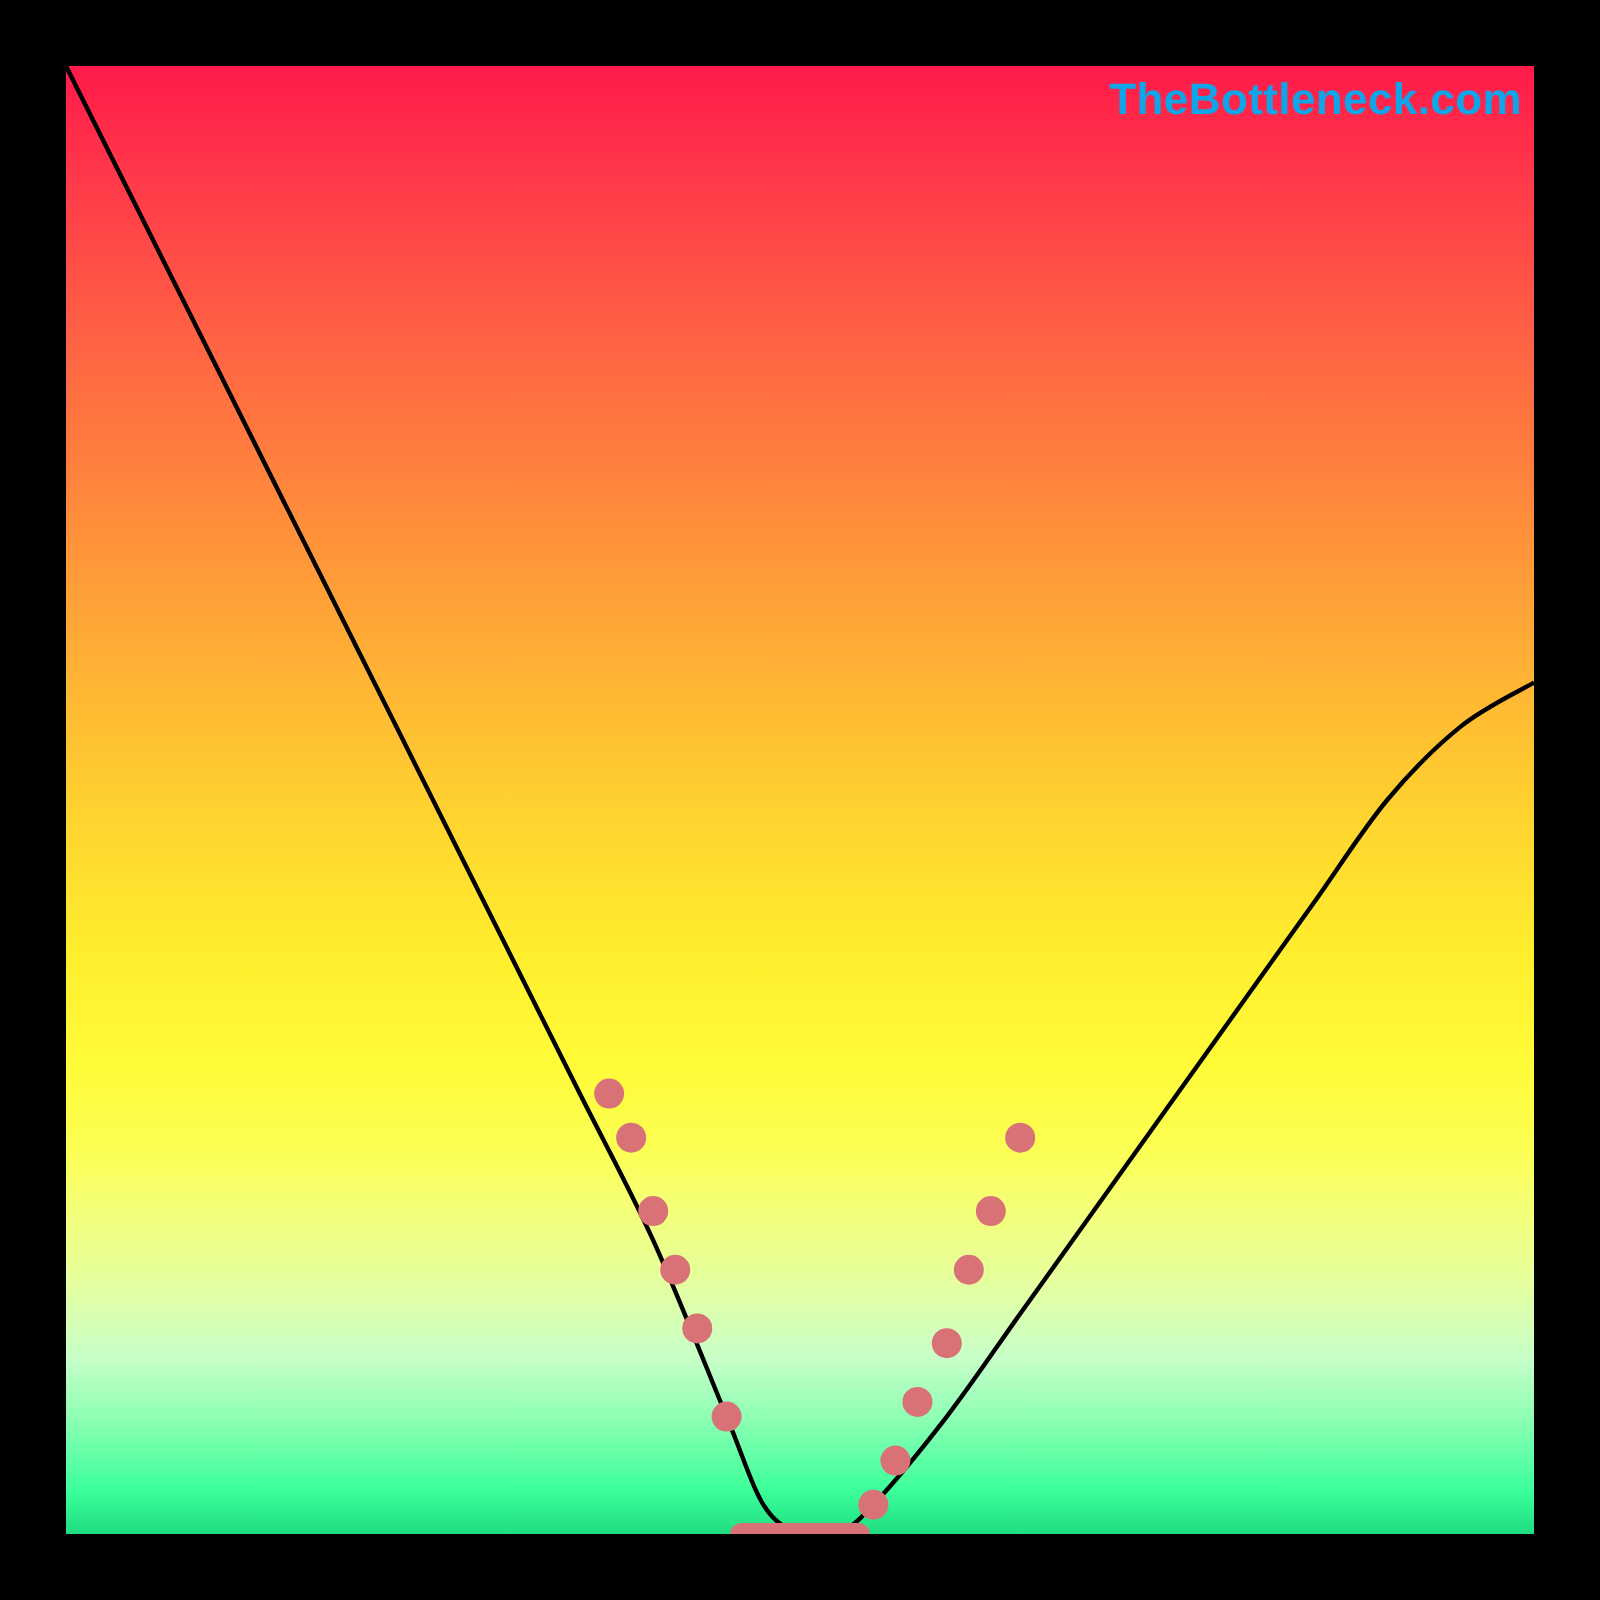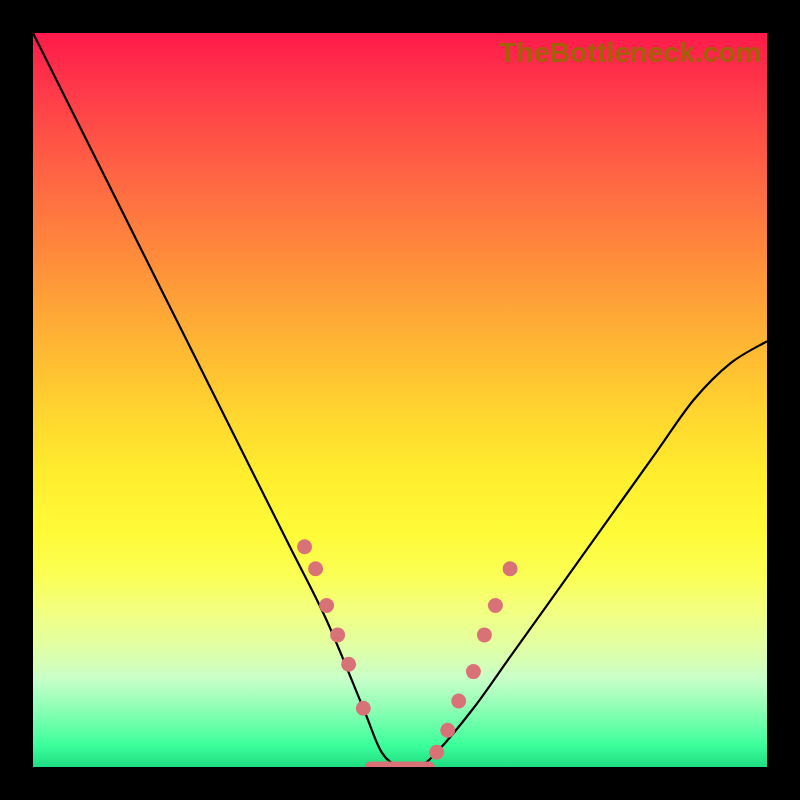--- a/index.html
+++ b/index.html
@@ -46,22 +46,22 @@
       #c8ffc8 88%,
       #8fffb4 92%,
       #3cff9a 97%,
       #1fdd82 100%
     );
   }
   .watermark {
     position: absolute;
     right: 6px;
     top: 4px;
-    color: #a16207;
-    font-size: 28px;
+    color: #0ea5e9;
+    font-size: 22px;
     font-weight: 600;
     letter-spacing: 0.2px;
     user-select: none;
   }
   svg.curve {
     position: absolute;
     left: 0; top: 0;
     width: 734px;
     height: 734px;
     overflow: visible;

